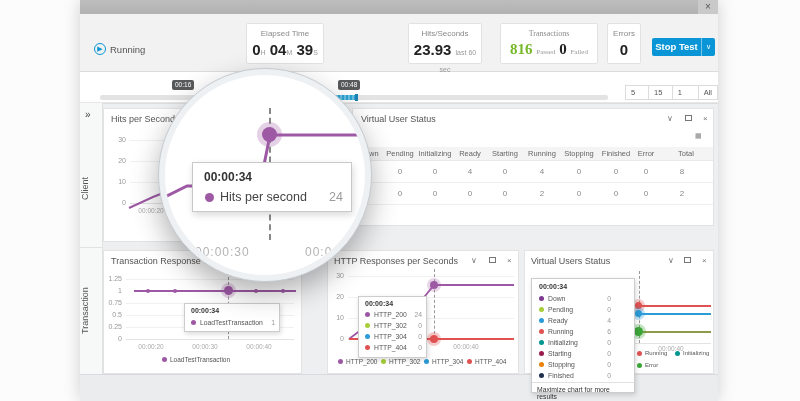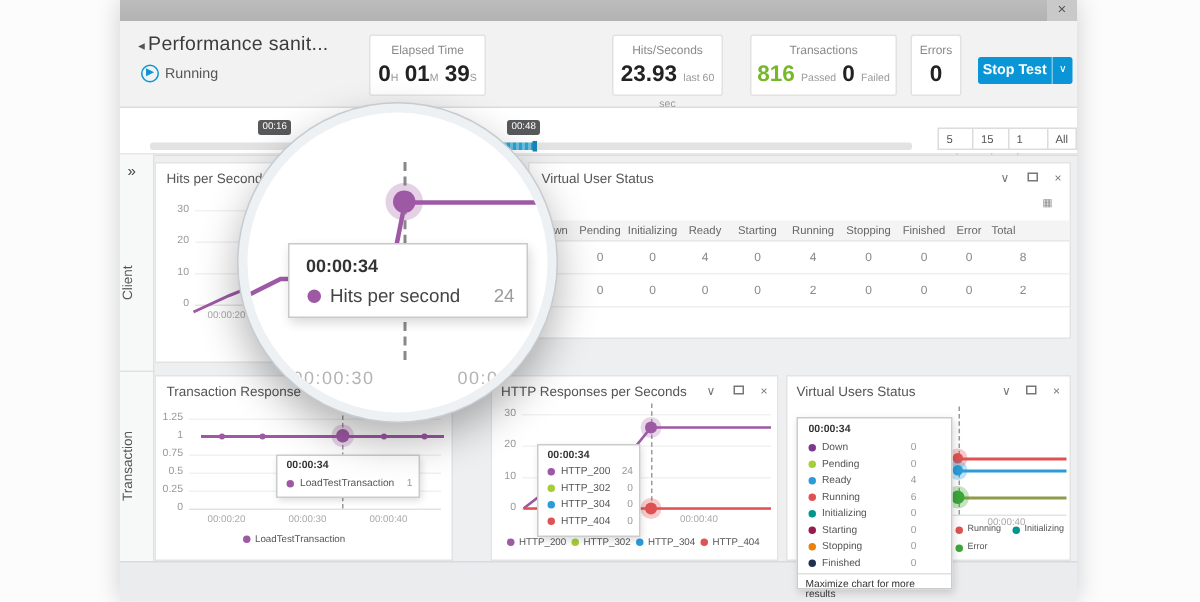--- a/index.html
+++ b/index.html
@@ -78,42 +78,41 @@
 </head>
 <body>
 
 <div id="win">
 
   <div id="titlebar" class="abs">
     <div id="close-btn" class="abs">×</div>
   </div>
 
   <div id="header" class="abs">
-    <div id="test-title" class="abs"><span id="back">◂</span><span>Performance sanit...</span></div>
     <div id="status-row" class="abs">
       <span id="play-ic">▶</span>
       <span id="status-label">Running</span>
     </div>
 
     <div class="card" style="left:166px;width:78px;">
       <div class="lbl">Elapsed Time</div>
       <div class="val">
         <span>0</span><span class="unit">H</span>
-        <span>01</span><span class="unit">M</span>
+        <span>04</span><span class="unit">M</span>
         <span>39</span><span class="unit">S</span>
       </div>
     </div>
 
 
     <div class="card" style="left:328px;width:74px;">
       <div class="lbl">Hits/Seconds</div>
       <div class="val"><span>23.93</span> <span class="small-suffix">last 60 sec</span></div>
     </div>
 
-    <div class="card" style="left:420px;width:98px;">
+    <div class="card" style="left:420px;width:98px;font-family:Liberation Serif, serif;">
       <div class="lbl">Transactions</div>
       <div class="val">
         <span style="color: rgb(118, 184, 42);">816</span>
         <span class="small-suffix">Passed</span>
         <span>0</span>
         <span class="small-suffix">Failed</span>
       </div>
     </div>
 
     <div class="card" style="left:527px;width:34px;">
@@ -176,21 +175,21 @@
     <div class="abs" style="left:1px;top:38px;width:359px;height:14px;background:#f4f4f4;border-bottom:1px solid #e8e8e8;">
       <span class="thc" style="left:-5px;top:2px;">Down</span>
       <span class="thc" style="left:26px;top:2px;">Pending</span>
       <span class="thc" style="left:61px;top:2px;">Initializing</span>
       <span class="thc" style="left:96px;top:2px;">Ready</span>
       <span class="thc" style="left:131px;top:2px;">Starting</span>
       <span class="thc" style="left:168px;top:2px;">Running</span>
       <span class="thc" style="left:205px;top:2px;">Stopping</span>
       <span class="thc" style="left:242px;top:2px;">Finished</span>
       <span class="thc" style="left:272px;top:2px;">Error</span>
-      <span class="thc" style="left:295px;top:2px;">Total</span>
+      <span class="thc" style="left:312px;top:2px;">Total</span>
     </div>
 
     <div class="abs" style="left:1px;top:52px;width:359px;height:22px;border-bottom:1px solid #efefef;">
       <span class="tdc" style="left:-5px;top:6px;"></span>
       <span class="tdc" style="left:26px;top:6px;">0</span>
       <span class="tdc" style="left:61px;top:6px;">0</span>
       <span class="tdc" style="left:96px;top:6px;">4</span>
       <span class="tdc" style="left:131px;top:6px;">0</span>
       <span class="tdc" style="left:168px;top:6px;">4</span>
       <span class="tdc" style="left:205px;top:6px;">0</span>

